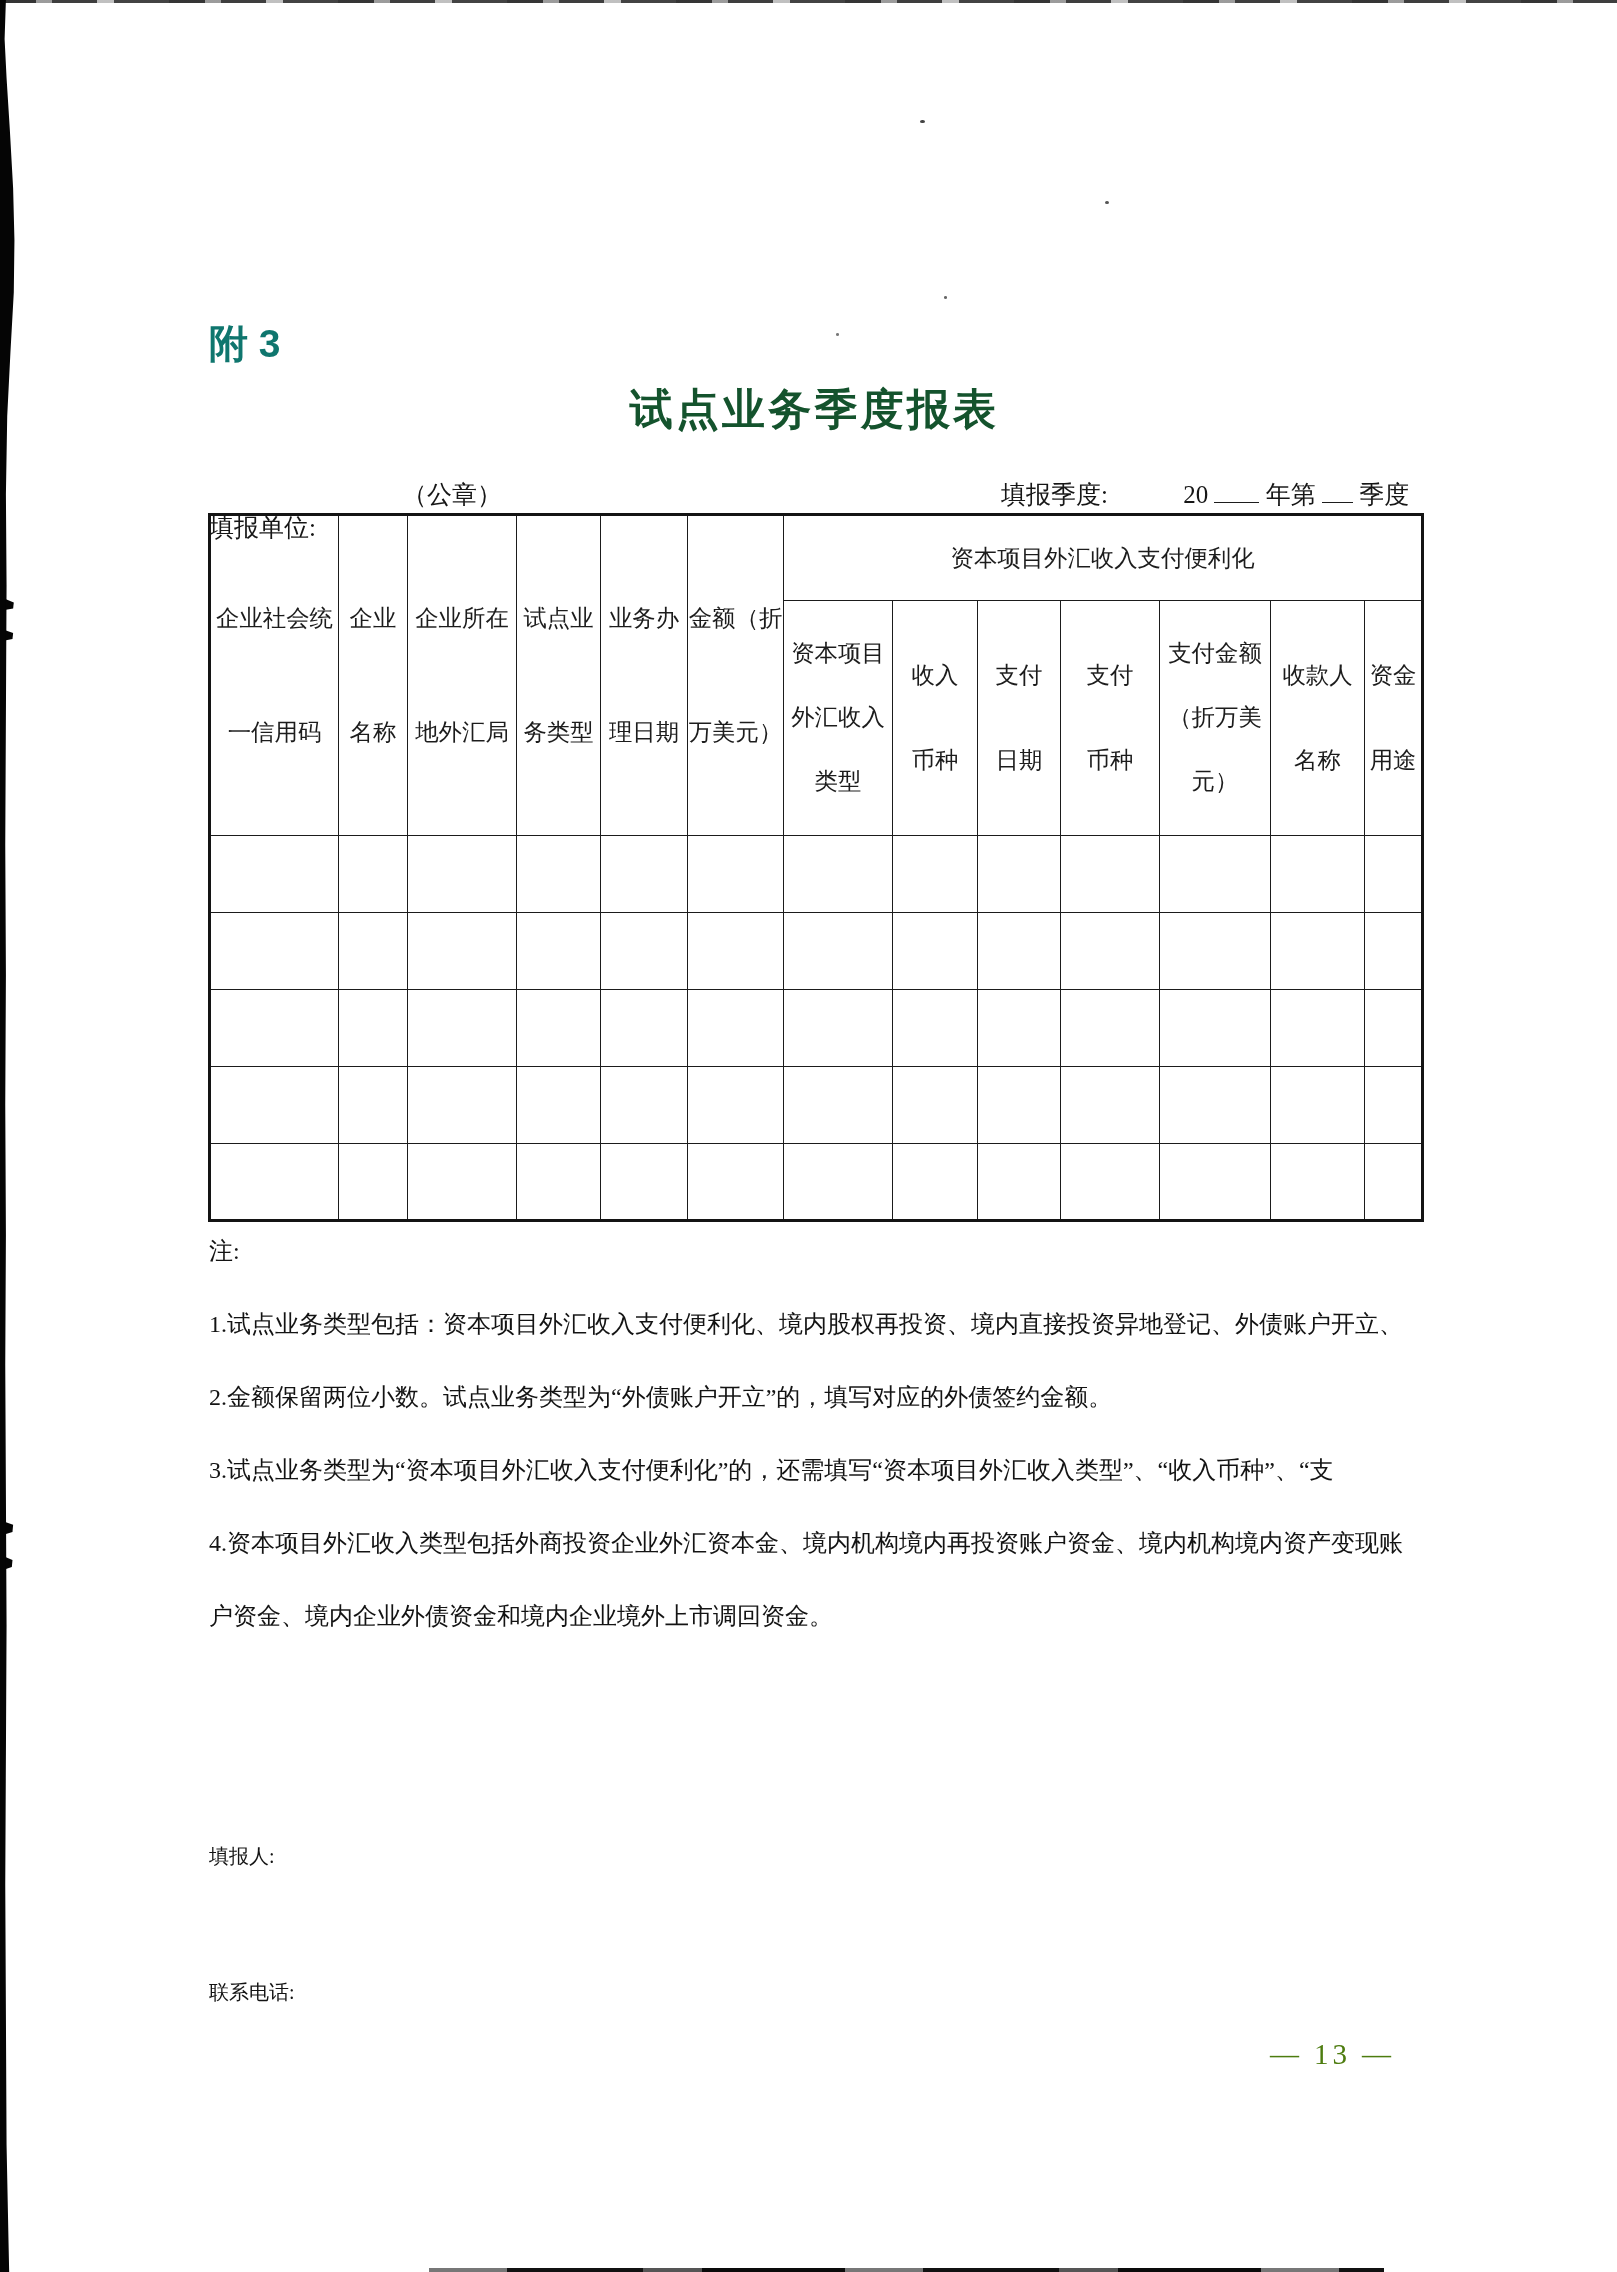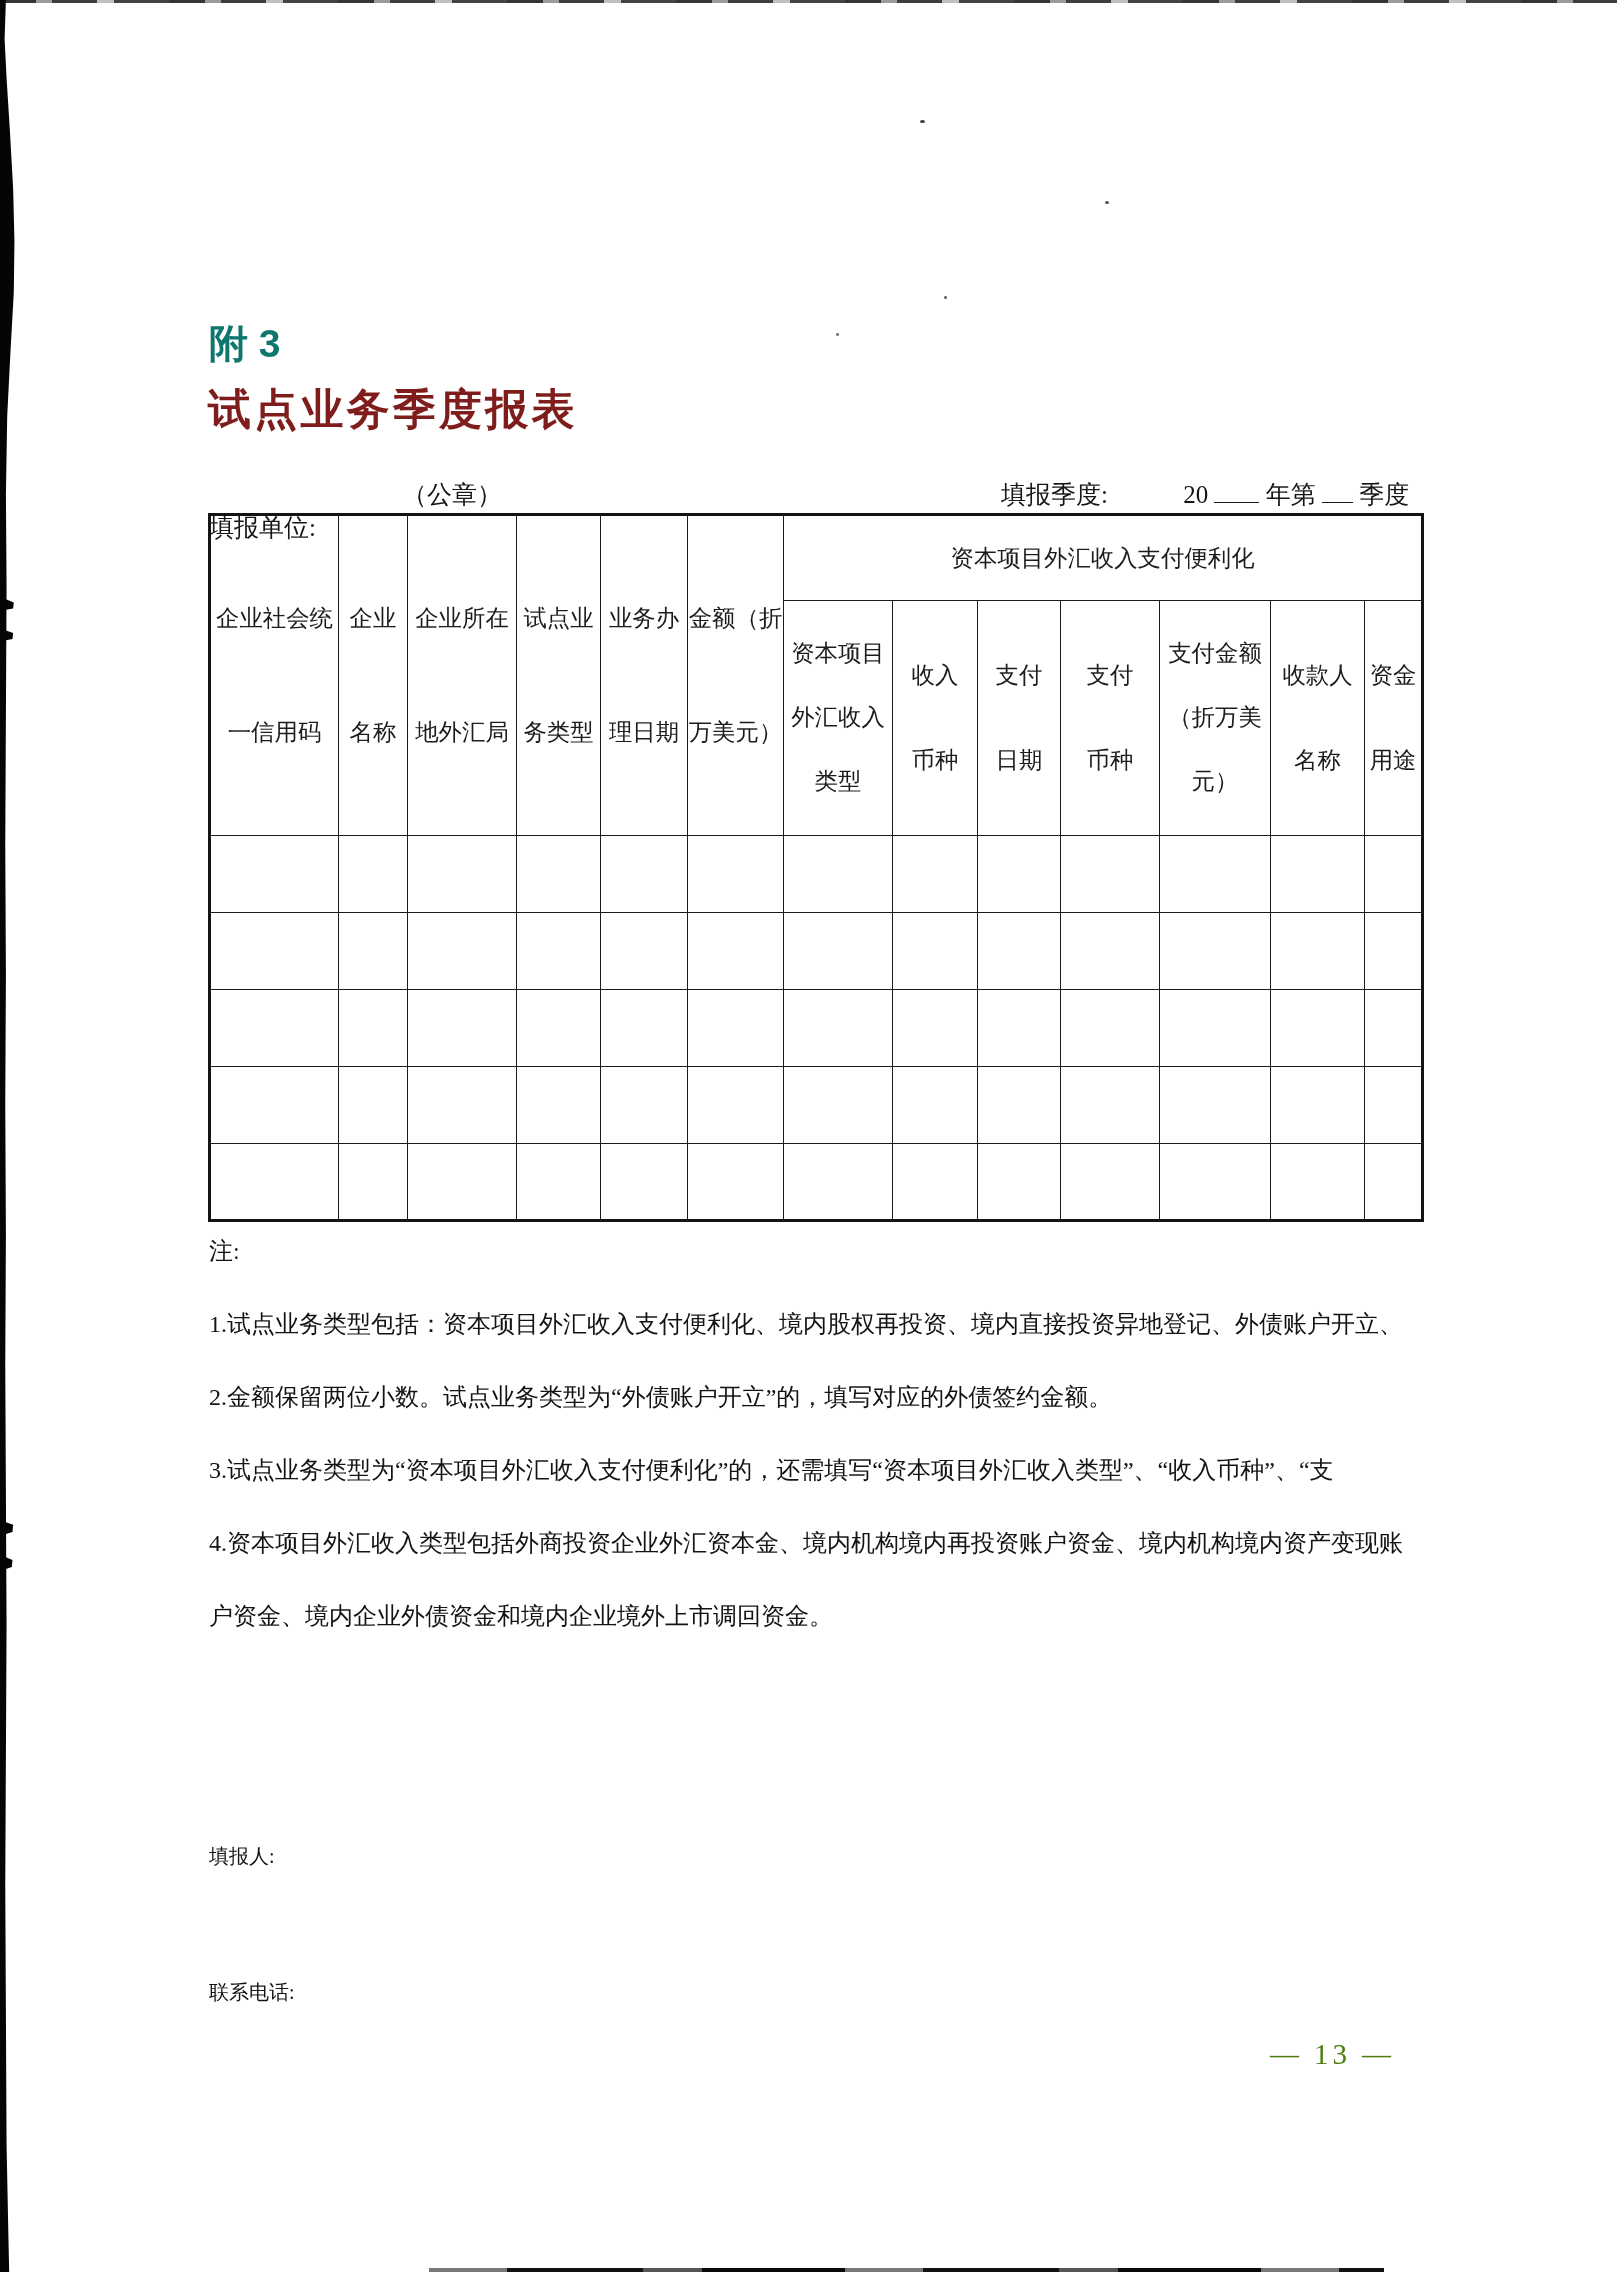--- a/index.html
+++ b/index.html
@@ -24,21 +24,21 @@
   .left-wedge{position:absolute;left:0;top:0;width:21px;height:2273px;}
   .speck{position:absolute;border-radius:50%;}
   
   .attachment-label{
     position:absolute;left:209px;top:317px;
     font-size:39px;font-weight:bold;color:#0f766e;
     font-family:"Liberation Sans","DejaVu Sans",sans-serif;
   }
   .doc-title{
     position:absolute;left:208px;top:381px;width:1213px;
-    font-size:43px;font-weight:bold;letter-spacing:3.2px;color:#7f1d1d;
+    text-align:center;font-size:43px;font-weight:bold;letter-spacing:3.2px;color:#14532d;
     font-family:"Liberation Sans","DejaVu Sans",sans-serif;
   }
   
   .meta-row{position:absolute;top:478px;left:0;width:1618px;height:34px;font-size:25px;}
   .unit-label{position:absolute;left:209px;top:1px;margin-top:32px;}
   .seal-label{position:absolute;left:402px;top:0;}
   .quarter-group{position:absolute;left:1001px;top:0;white-space:nowrap;}
   .quarter-group .qlabel{display:inline-block;}
   .quarter-group .q20{display:inline-block;margin-left:69px;}
   .blank{display:inline-block;height:23.4px;border-bottom:1.9px solid #1d1d1d;vertical-align:baseline;}

